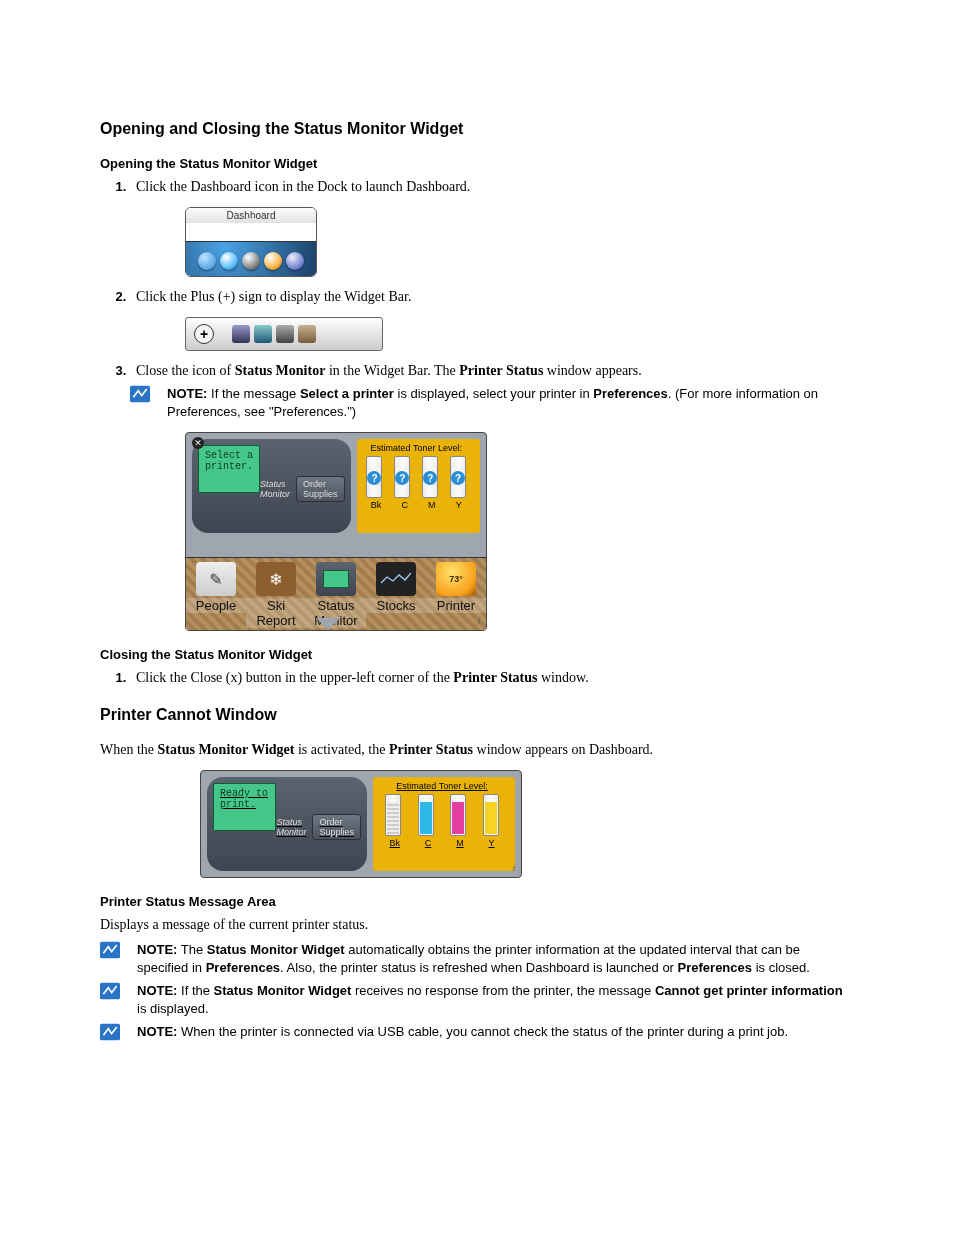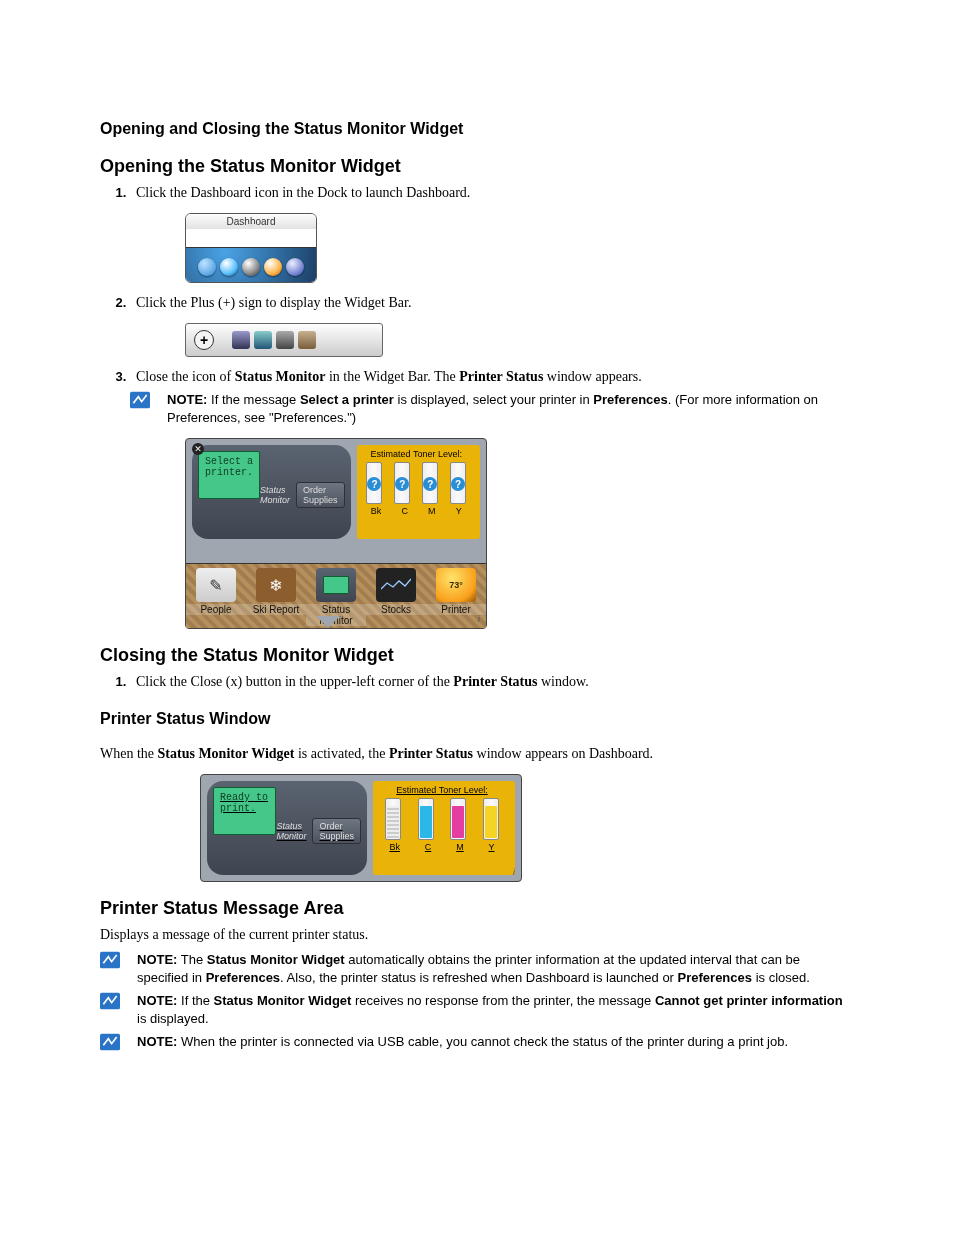--- a/index.html
+++ b/index.html
@@ -13,21 +13,21 @@
   }
   .page {
     padding: 120px 100px 60px 100px;
   }
   .h2 {
     font-size: 16px;
     font-weight: bold;
     margin: 0 0 18px 0;
   }
   .h3 {
-    font-size: 18px;
+    font-size: 13px;
     font-weight: bold;
     margin: 16px 0 8px 0;
   }
   .body-text {
     font-family: Georgia, "Times New Roman", serif;
     font-size: 14px;
     margin: 4px 0 8px 0;
   }
   .bold-serif { font-weight: bold; }
   ol.steps {
@@ -229,21 +229,21 @@
   .shelf .tilebox{
     width:40px;height:34px;margin:0 auto;border-radius:4px;
     display:flex;align-items:center;justify-content:center;
     font-size:16px;
   }
   .shelf .t-snow{background:#8c5e2e;color:#fff;}
   .shelf .t-stocks{background:#222;color:#8ad;}
   .shelf .t-weather{background:radial-gradient(circle at 40% 30%,#ffe36b,#f9a01b 70%,#915400);color:#3a2a00;font-size:9px;font-weight:bold;line-height:34px;}
   .shelf .t-sm{background:linear-gradient(#5a6370,#3f4550);}
   .shelf .t-people{background:linear-gradient(#eee,#ccc);color:#333;}
-  .shelf .cap{font-size:10px;color:#111;display:block;margin-top:2px;background:rgba(255,255,255,.2);}
+  .shelf .cap{font-size:13px;color:#111;display:block;margin-top:2px;background:rgba(255,255,255,.2);}
 
   
   .footer{
     margin-top:80px;
     font-size:12px;
     display:flex;
     align-items:center;
     gap:8px;
   }
   .footer .pnum{font-weight:bold;}
@@ -376,21 +376,21 @@
   </div>
 
   <div class="h3">Closing the Status Monitor Widget</div>
 
   <ol class="steps">
     <li>
       <span>Click the Close (x) button in the upper-left corner of the </span><span class="bold-serif">Printer Status</span><span> window.</span>
     </li>
   </ol>
 
-  <div class="h2" style="margin-top:20px;">Printer Status Window</div>
+  <div class="h2" style="margin-top:20px;">Printer Cannot Window</div>
 
   <p class="body-text">
     <span>When the </span><span class="bold-serif">Status Monitor Widget</span><span> is activated, the </span><span class="bold-serif">Printer Status</span><span> window appears on Dashboard.</span>
   </p>
 
   <div class="fig" style="margin-left:100px;text-decoration:underline;">
     <div class="sm-widget" style="width:320px;">
       <div class="sm-row">
         <div class="sm-left">
           <div class="sm-screen">Ready to print.</div>

